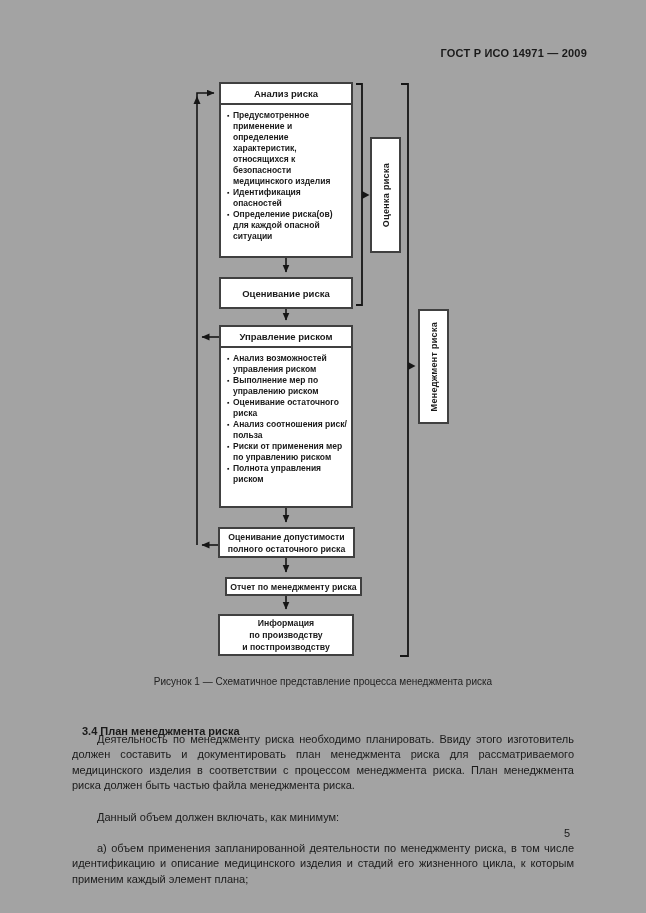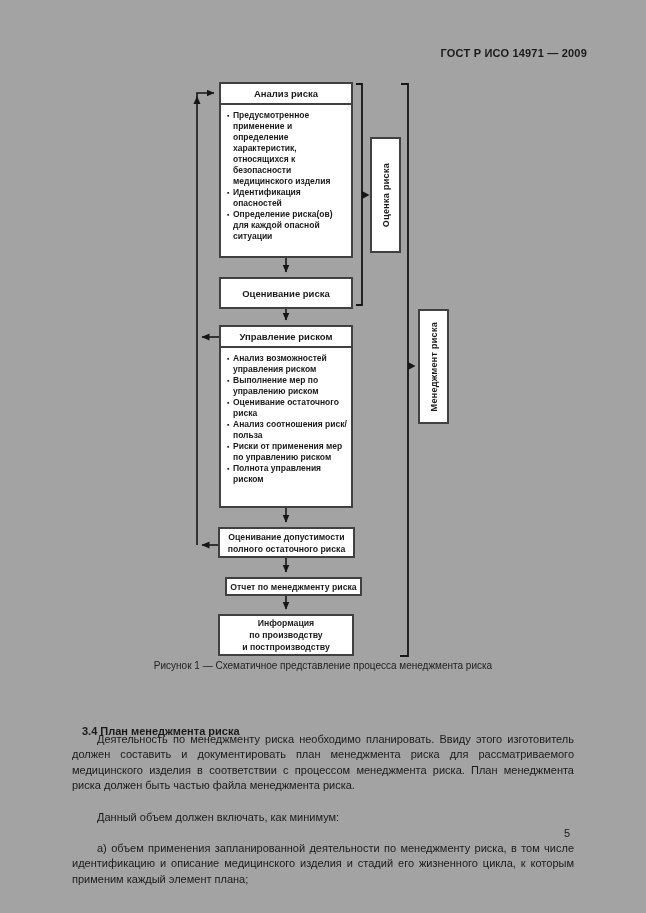--- a/index.html
+++ b/index.html
@@ -21,21 +21,21 @@
     text-align:left;padding:5px 2px 2px 6px;font-size:8.5px;line-height:11px;}
   .bullet-item{display:flex;}
   .bullet-marker{flex:0 0 6px;font-size:7px;line-height:11px;}
   .bullet-text{flex:1 1 auto;}
   .pre{white-space:pre-line;}
   .small-title{font-size:8.7px;line-height:12px;}
   .vlabel{
     writing-mode:vertical-rl;transform:rotate(180deg);
     font-size:9px;letter-spacing:.3px;
   }
-  .caption{top:660px;left:0;width:646px;text-align:center;font-size:10px;color:#222;}
+  .caption{top:676px;left:0;width:646px;text-align:center;font-size:10px;color:#222;}
   .sec-heading{top:700px;left:82px;font-size:11px;font-weight:bold;margin-top:25px;}
   .body-text{top:716px;left:56px;width:534px;font-size:11px;line-height:15.4px;text-align:justify;}
   .body-text p{margin:16px;text-indent:25px;}
   .page-num{top:827px;left:540px;width:30px;text-align:right;font-size:11px;}
 </style>
 </head>
 <body>
 
 <div class="page">
 

